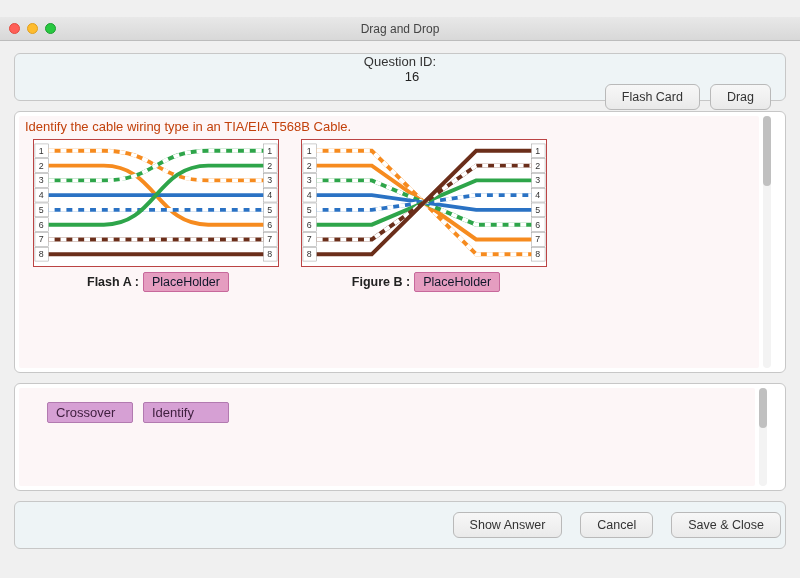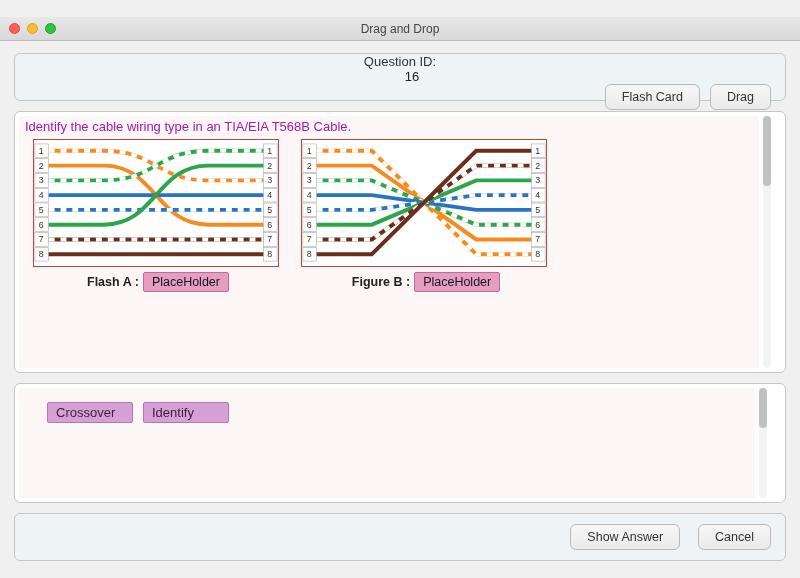--- a/index.html
+++ b/index.html
@@ -88,21 +88,21 @@
     flex:1;
     background:#fdf6f7;
     margin: 4px 4px 4px 0;
     border-radius: 2px;
     overflow: hidden;
     position: relative;
   }
   .qtext {
     font-size: 13px;
     padding: 3px 6px 0 6px;
-    color:#a21caf;
+    color:#c2410c;
   }
   .figs {
     display: flex;
     gap: 18px;
     padding: 5px 5px 0 14px;
   }
   .figbox {
     width: 250px;
   }
   .diagram {
@@ -136,21 +136,21 @@
     margin: 4px 0;
     position: relative;
   }
   .scrollthumb {
     position: absolute;
     left:0; right:0;
     background:#c0c0c0;
     border-radius: 4px;
   }
   .panel.answers {
-    height: 120px;
+    height: 108px;
     background:#fff;
     display:flex;
     padding: 0 18px 0 4px;
   }
   .ansarea {
     flex:1;
     background:#fdf6f7;
     margin: 4px 4px 4px 0;
     border-radius:2px;
     padding: 14px 28px;
@@ -169,21 +169,21 @@
     min-width: 86px;
     text-align:left;
     cursor: grab;
   }
   .panel.footer {
     height: 48px;
     display:flex;
     align-items: center;
     justify-content: flex-end;
     gap: 18px;
-    padding: 0 14px;
+    padding: 0 4px;
   }
   svg.cable { width:246px; height:128px; display:block;}
   .pinrect { fill:#fff; stroke:#999; stroke-width:0.5;}
   .pintxt { font: 9px Arial; fill:#333; }
   .w { stroke-width:4; fill:none; }
   .wOr  { stroke:#f68b1f; }
   .wGr  { stroke:#2ea54a; }
   .wBl  { stroke:#2a72c4; }
   .wBr  { stroke:#6b2e1a; }
   .wstripe { stroke:#fff; stroke-width:4; stroke-dasharray:6 6; fill:none;}
@@ -372,15 +372,16 @@
       <div class="chip">Identify</div>
     </div>
     <div class="scrolltrack">
       <div class="scrollthumb" style="top:0;height:40px"></div>
     </div>
   </div>
 
   <div class="panel footer">
     <div class="btn">Show Answer</div>
     <div class="btn">Cancel</div>
+    <div class="btn">Save &amp; Close</div>
   </div>
 
 </div>
 
 </body></html>

